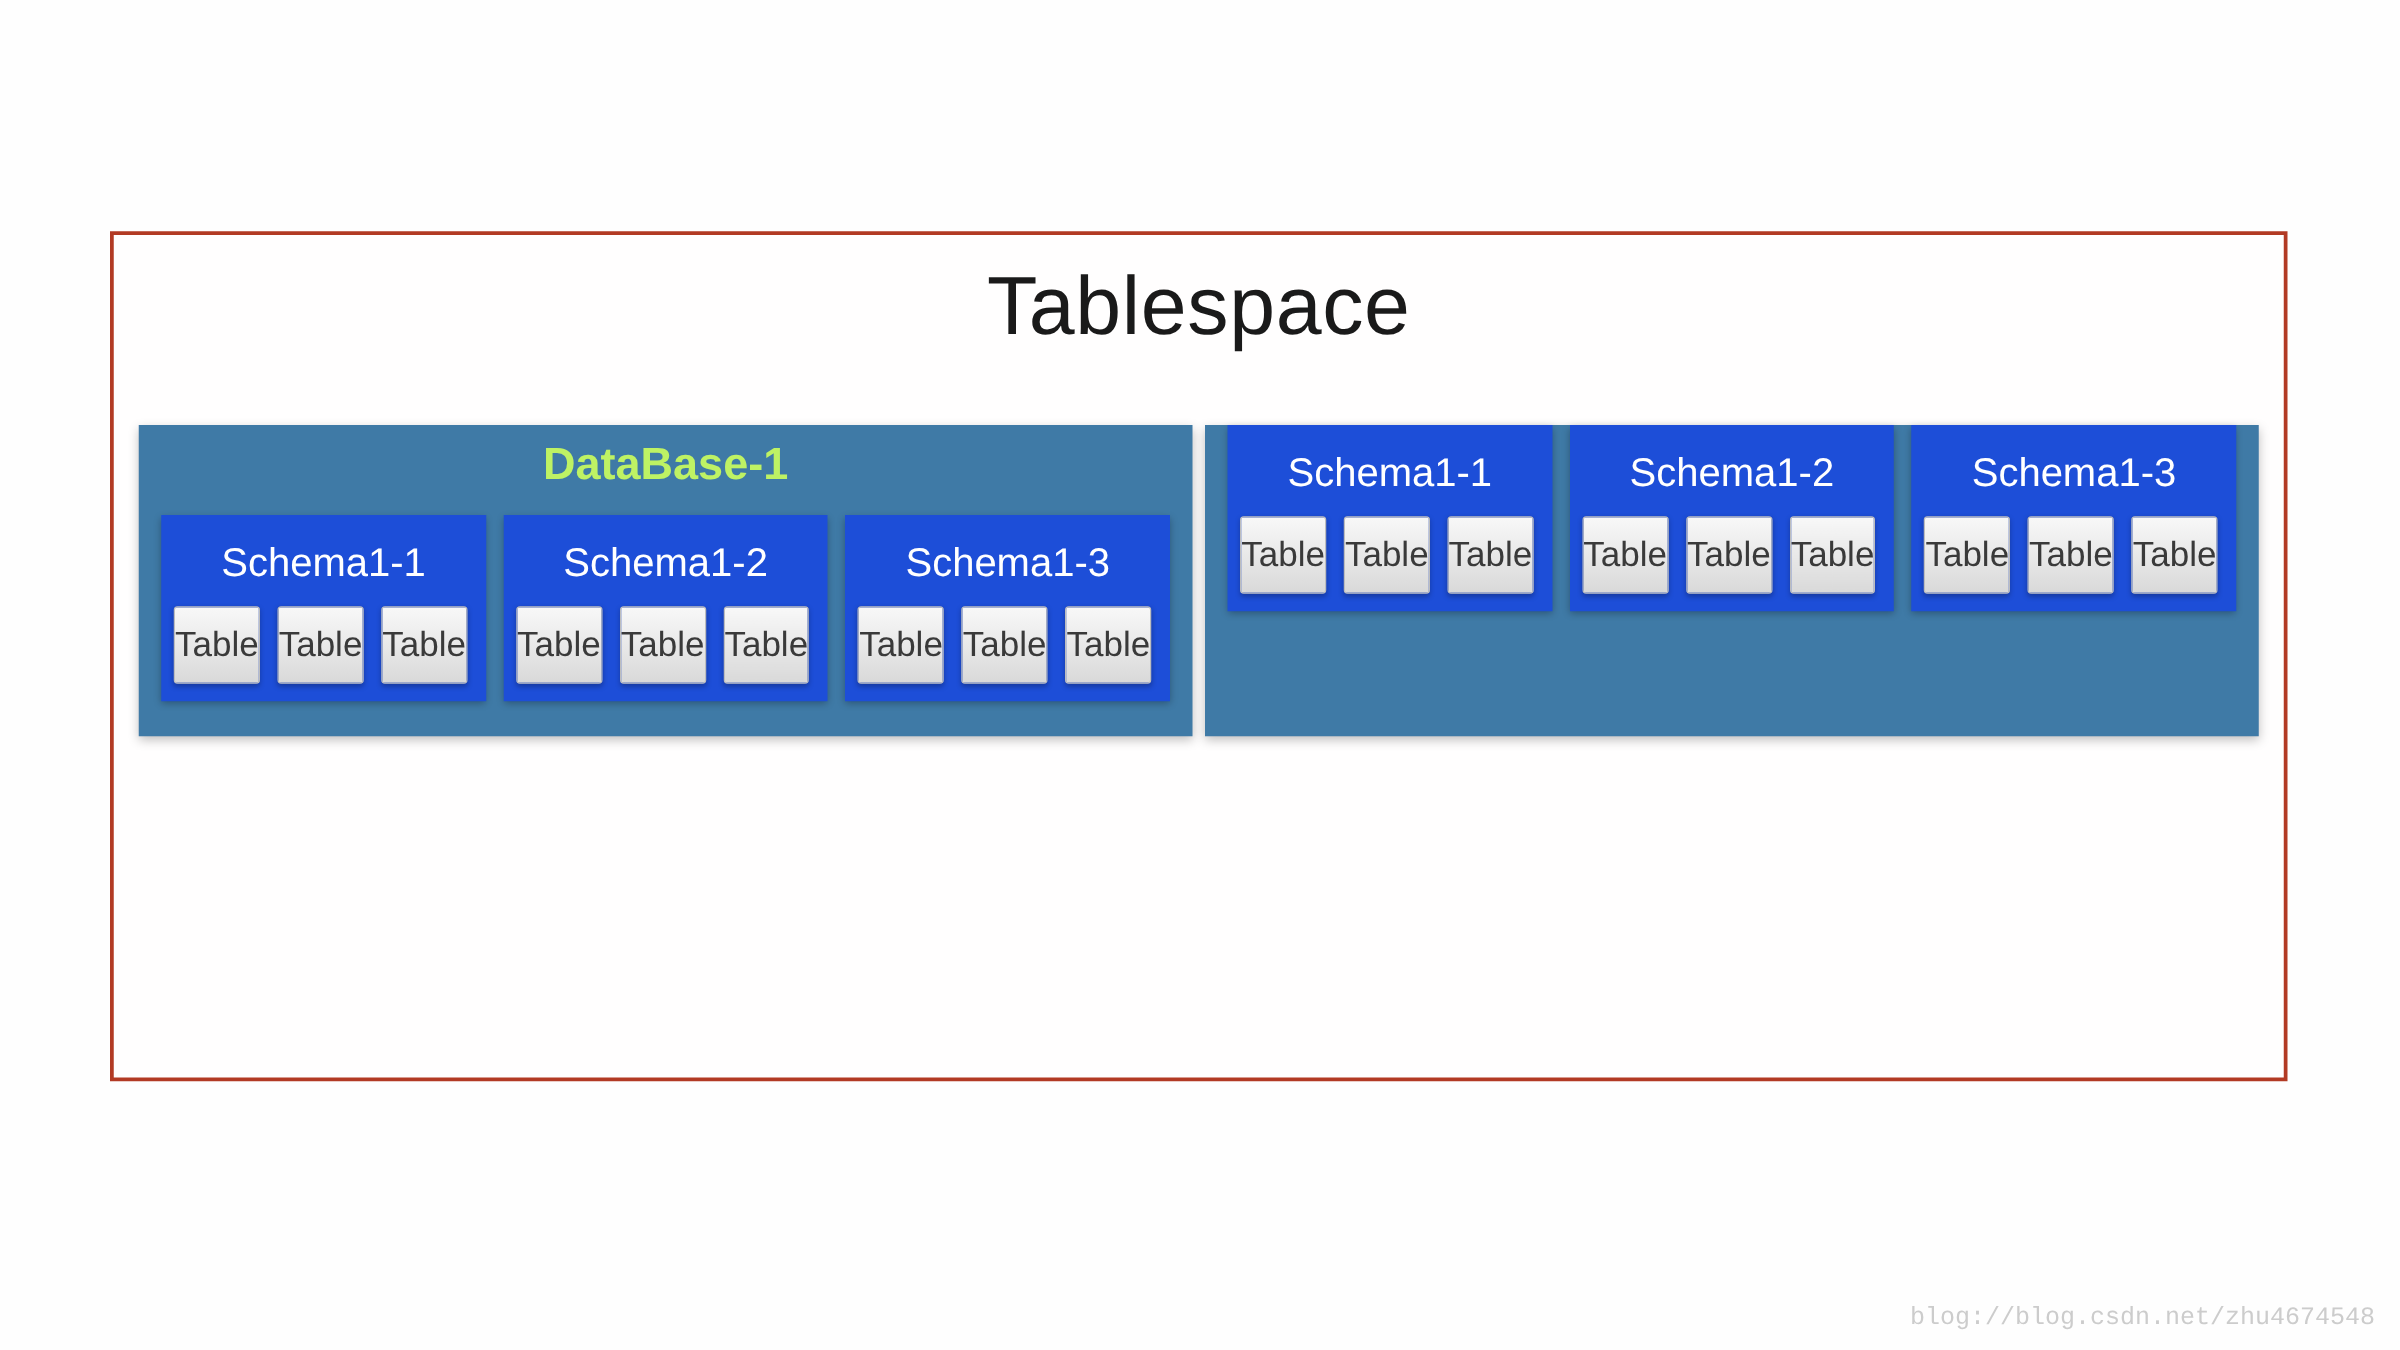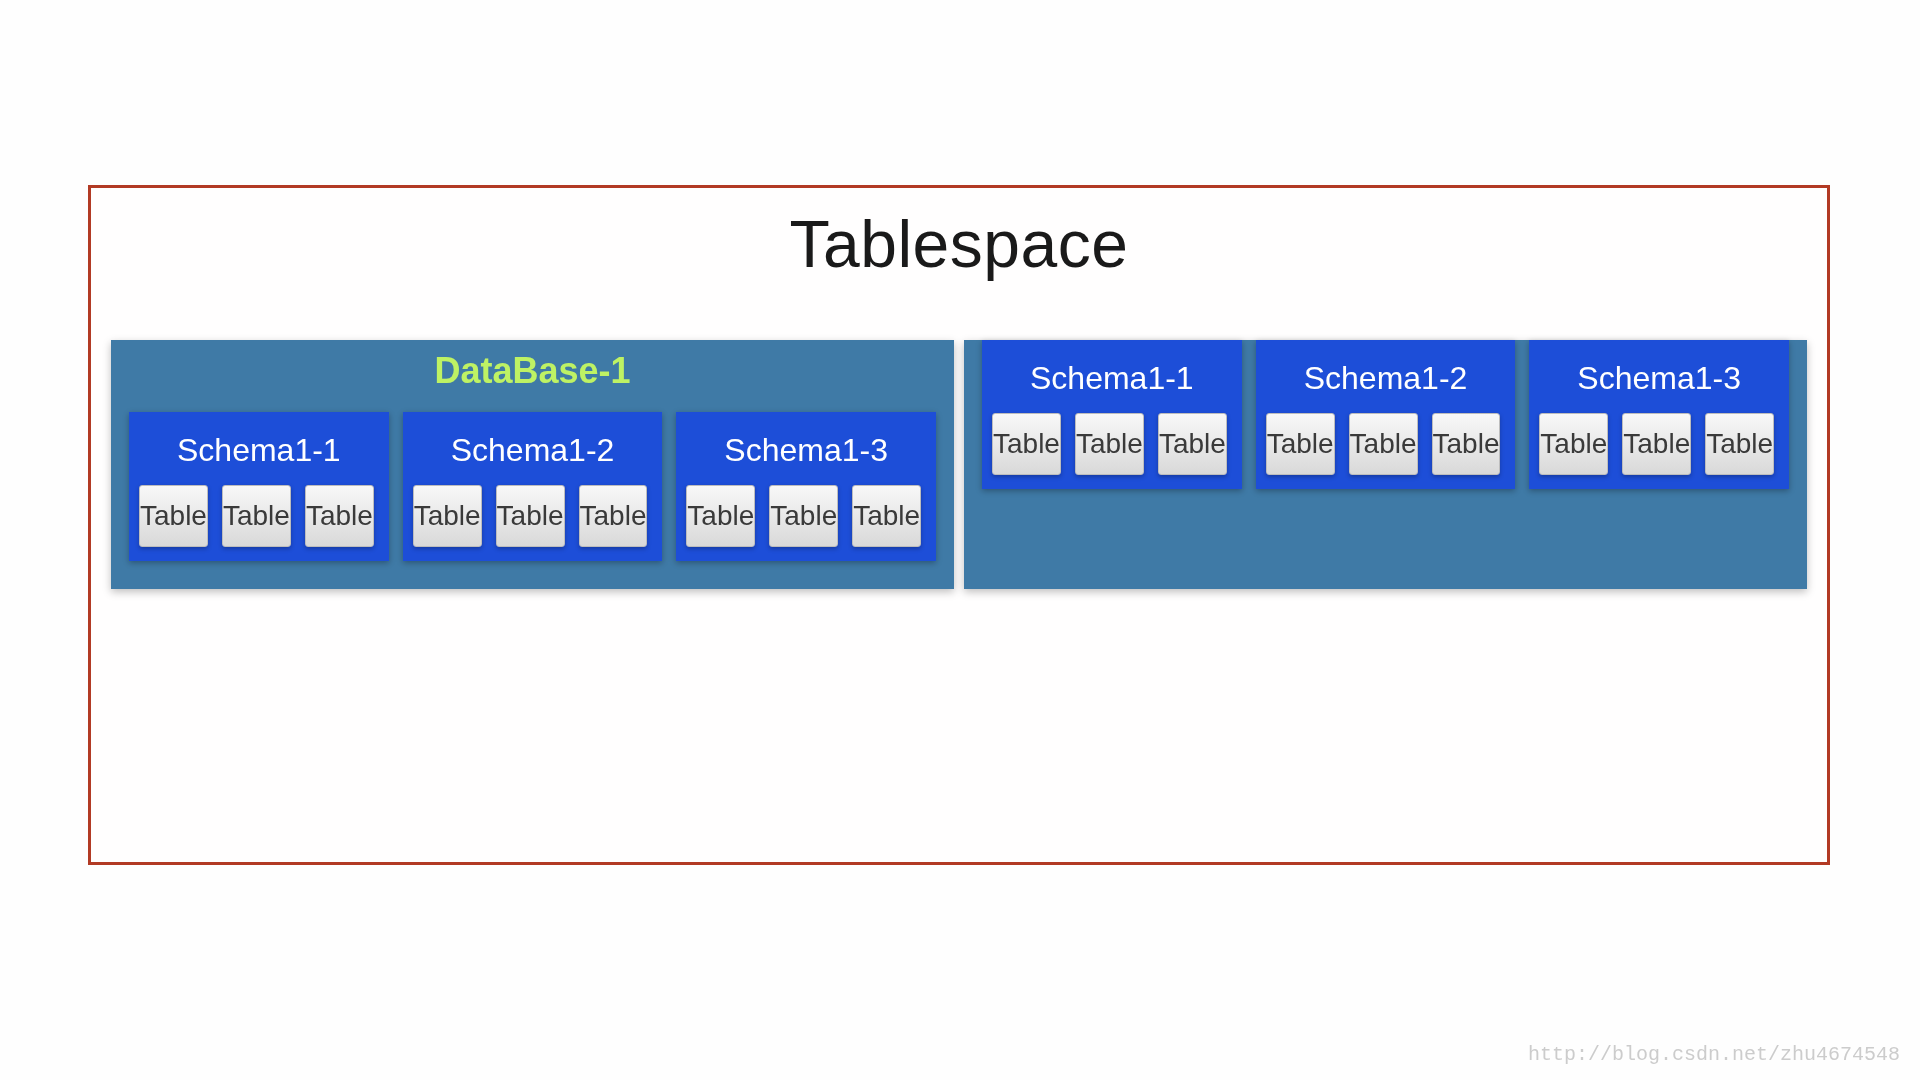--- a/index.html
+++ b/index.html
@@ -168,14 +168,14 @@
               <div class="table-item">Table</div>
             </div>
           </div>
 
         </div>
       </div>
 
     </div>
   </div>
 
-  <div class="watermark">http://blog.csdn.net/zhu4674548</div>
+  <div class="watermark">blog://blog.csdn.net/zhu4674548</div>
 </div>
 
 </body></html>

